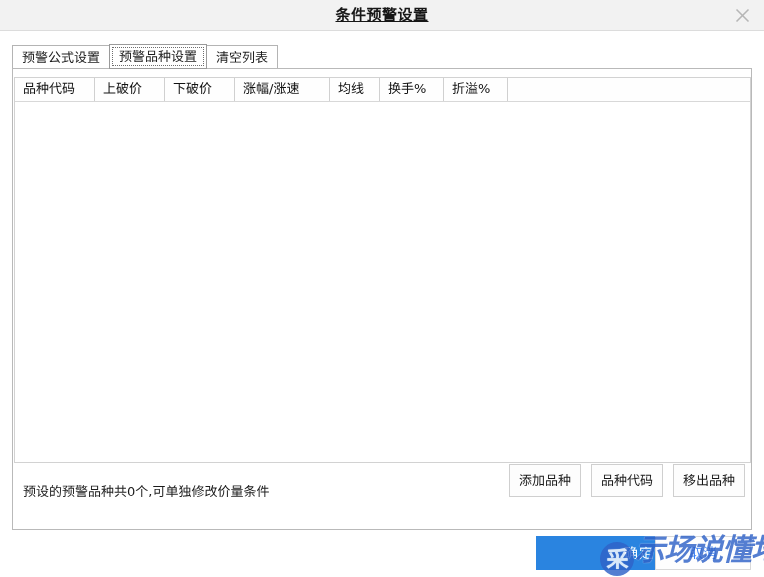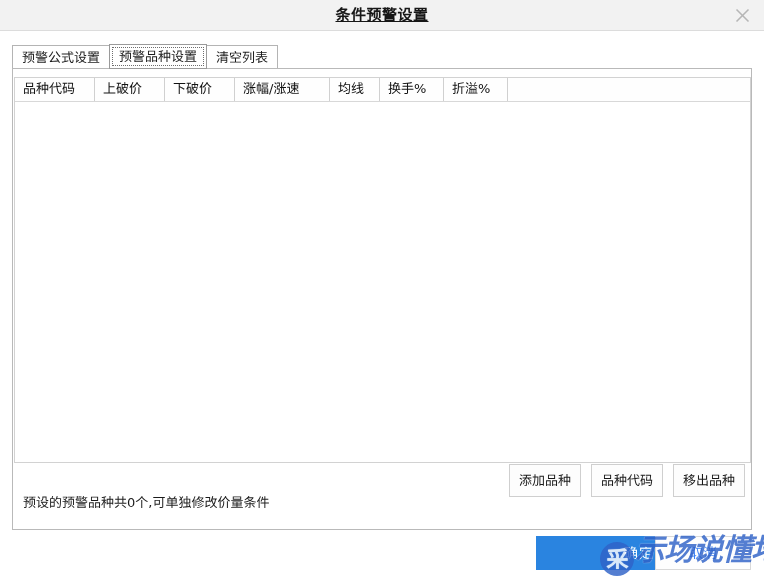--- a/index.html
+++ b/index.html
@@ -138,21 +138,21 @@
   }
   .grid-body {
     height: 360px;
     background: #ffffff;
   }
 
   
   .status-text {
     position: absolute;
     left: 10px;
-    top: 425px;
+    top: 414px;
     font-size: 13px;
     color: #1b1b1b;
     white-space: nowrap;
     line-height: 18px;
   }
 
   
   .action-row {
     position: absolute;
     right: 6px;

